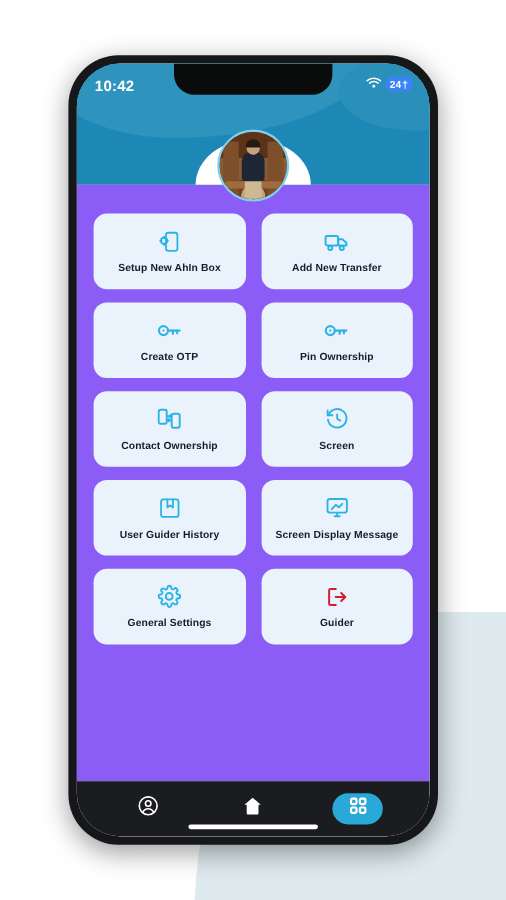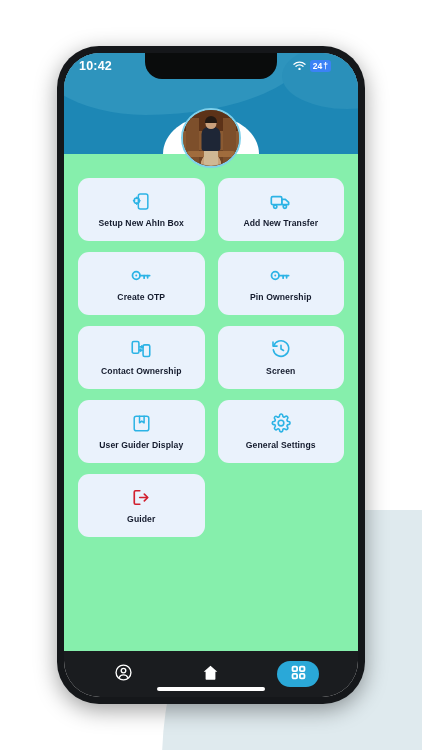--- a/index.html
+++ b/index.html
@@ -97,24 +97,24 @@
     top: -10px;
     right: -54px;
     width: 130px;
     height: 66px;
     background: #2a90ba;
     border-radius: 50%;
   }
 
   .status-bar {
     position: absolute;
-    top: 0; left: 0; right: 12px;
+    top: 0; left: 0; right: 0;
     height: 26px;
     display: flex;
-    align-items: center;
+    align-items: flex-end;
     justify-content: space-between;
     padding: 0 15px;
     z-index: 45;
     color: #ffffff;
   }
   .status-time {
     font-size: 12.5px;
     font-weight: bold;
     letter-spacing: .2px;
   }
@@ -177,21 +177,21 @@
   .av-hair   { position:absolute; left:50%; top:6px; transform:translateX(-50%); width:12px; height:7px; background:#241a14; border-radius:6px 6px 0 0; }
   .av-legs   { position:absolute; left:50%; top:39px; transform:translateX(-50%); width:14px; height:16px; background:#cfb894; border-radius:2px; }
 
   
   .grid-wrap {
     position: absolute;
     top: 101px;
     left: 0; right: 0;
     bottom: 46px;
     padding: 24px 14px 8px 14px;
-    background: #86efac;
+    background: #8b5cf6;
     overflow: hidden;
   }
   .grid {
     display: grid;
     grid-template-columns: 1fr 1fr;
     gap: 11px 13px;
   }
   .card {
     background: #eaf2fc;
     border-radius: 11px;
@@ -382,24 +382,35 @@
           </div>
 
 
           <div class="card">
             <span class="card-icon">
               <svg width="19" height="19" viewBox="0 0 24 24" fill="none" stroke="currentColor" stroke-width="1.9" stroke-linecap="round" stroke-linejoin="round">
                 <rect x="2.8" y="2.8" width="18.4" height="18.4" rx="2.6"></rect>
                 <path d="M9.5 2.8v8.4l2.9-2.2 2.9 2.2V2.8"></path>
               </svg>
             </span>
-            <span class="card-label">User Guider Display</span>
-          </div>
-
-
+            <span class="card-label">User Guider History</span>
+          </div>
+
+
+          <div class="card">
+            <span class="card-icon">
+              <svg width="20" height="20" viewBox="0 0 24 24" fill="none" stroke="currentColor" stroke-width="1.9" stroke-linecap="round" stroke-linejoin="round">
+                <rect x="2.3" y="3.4" width="19.4" height="13.6" rx="2.4"></rect>
+                <path d="M9.5 20.6h5"></path>
+                <path d="M12 17v3.6"></path>
+                <path d="M6.6 13.6l4-4.4 3 2.6 3.4-3.6" fill="none"></path>
+              </svg>
+            </span>
+            <span class="card-label">Screen Display Message</span>
+          </div>
 
           <div class="card">
             <span class="card-icon">
               <svg width="20" height="20" viewBox="0 0 24 24" fill="none" stroke="currentColor" stroke-width="1.9" stroke-linecap="round" stroke-linejoin="round">
                 <circle cx="12" cy="12" r="3.4"></circle>
                 <path d="M19.3 14.8a1.6 1.6 0 0 0 .3 1.8l.1.1a1.9 1.9 0 1 1-2.7 2.7l-.1-.1a1.6 1.6 0 0 0-1.8-.3 1.6 1.6 0 0 0-1 1.5v.2a1.9 1.9 0 1 1-3.8 0v-.1a1.6 1.6 0 0 0-1-1.5 1.6 1.6 0 0 0-1.8.3l-.1.1a1.9 1.9 0 1 1-2.7-2.7l.1-.1a1.6 1.6 0 0 0 .3-1.8 1.6 1.6 0 0 0-1.5-1h-.2a1.9 1.9 0 1 1 0-3.8h.1a1.6 1.6 0 0 0 1.5-1 1.6 1.6 0 0 0-.3-1.8l-.1-.1a1.9 1.9 0 1 1 2.7-2.7l.1.1a1.6 1.6 0 0 0 1.8.3h.1a1.6 1.6 0 0 0 1-1.5v-.2a1.9 1.9 0 1 1 3.8 0v.1a1.6 1.6 0 0 0 1 1.5 1.6 1.6 0 0 0 1.8-.3l.1-.1a1.9 1.9 0 1 1 2.7 2.7l-.1.1a1.6 1.6 0 0 0-.3 1.8v.1a1.6 1.6 0 0 0 1.5 1h.2a1.9 1.9 0 1 1 0 3.8h-.1a1.6 1.6 0 0 0-1.5 1z"></path>
               </svg>
             </span>
             <span class="card-label">General Settings</span>
           </div>

